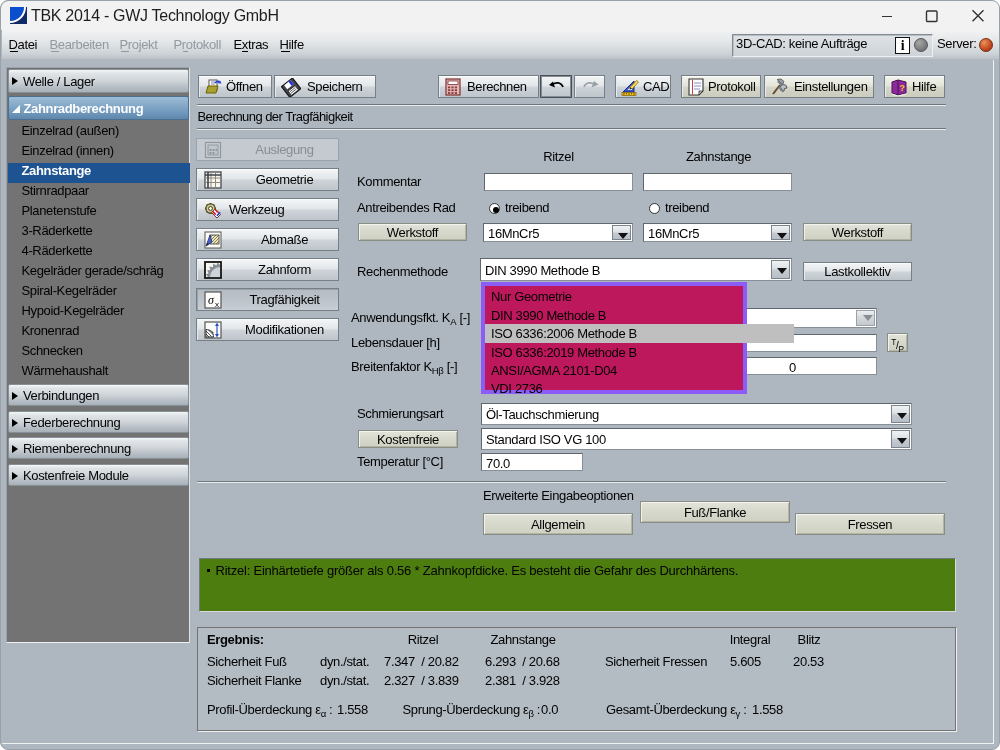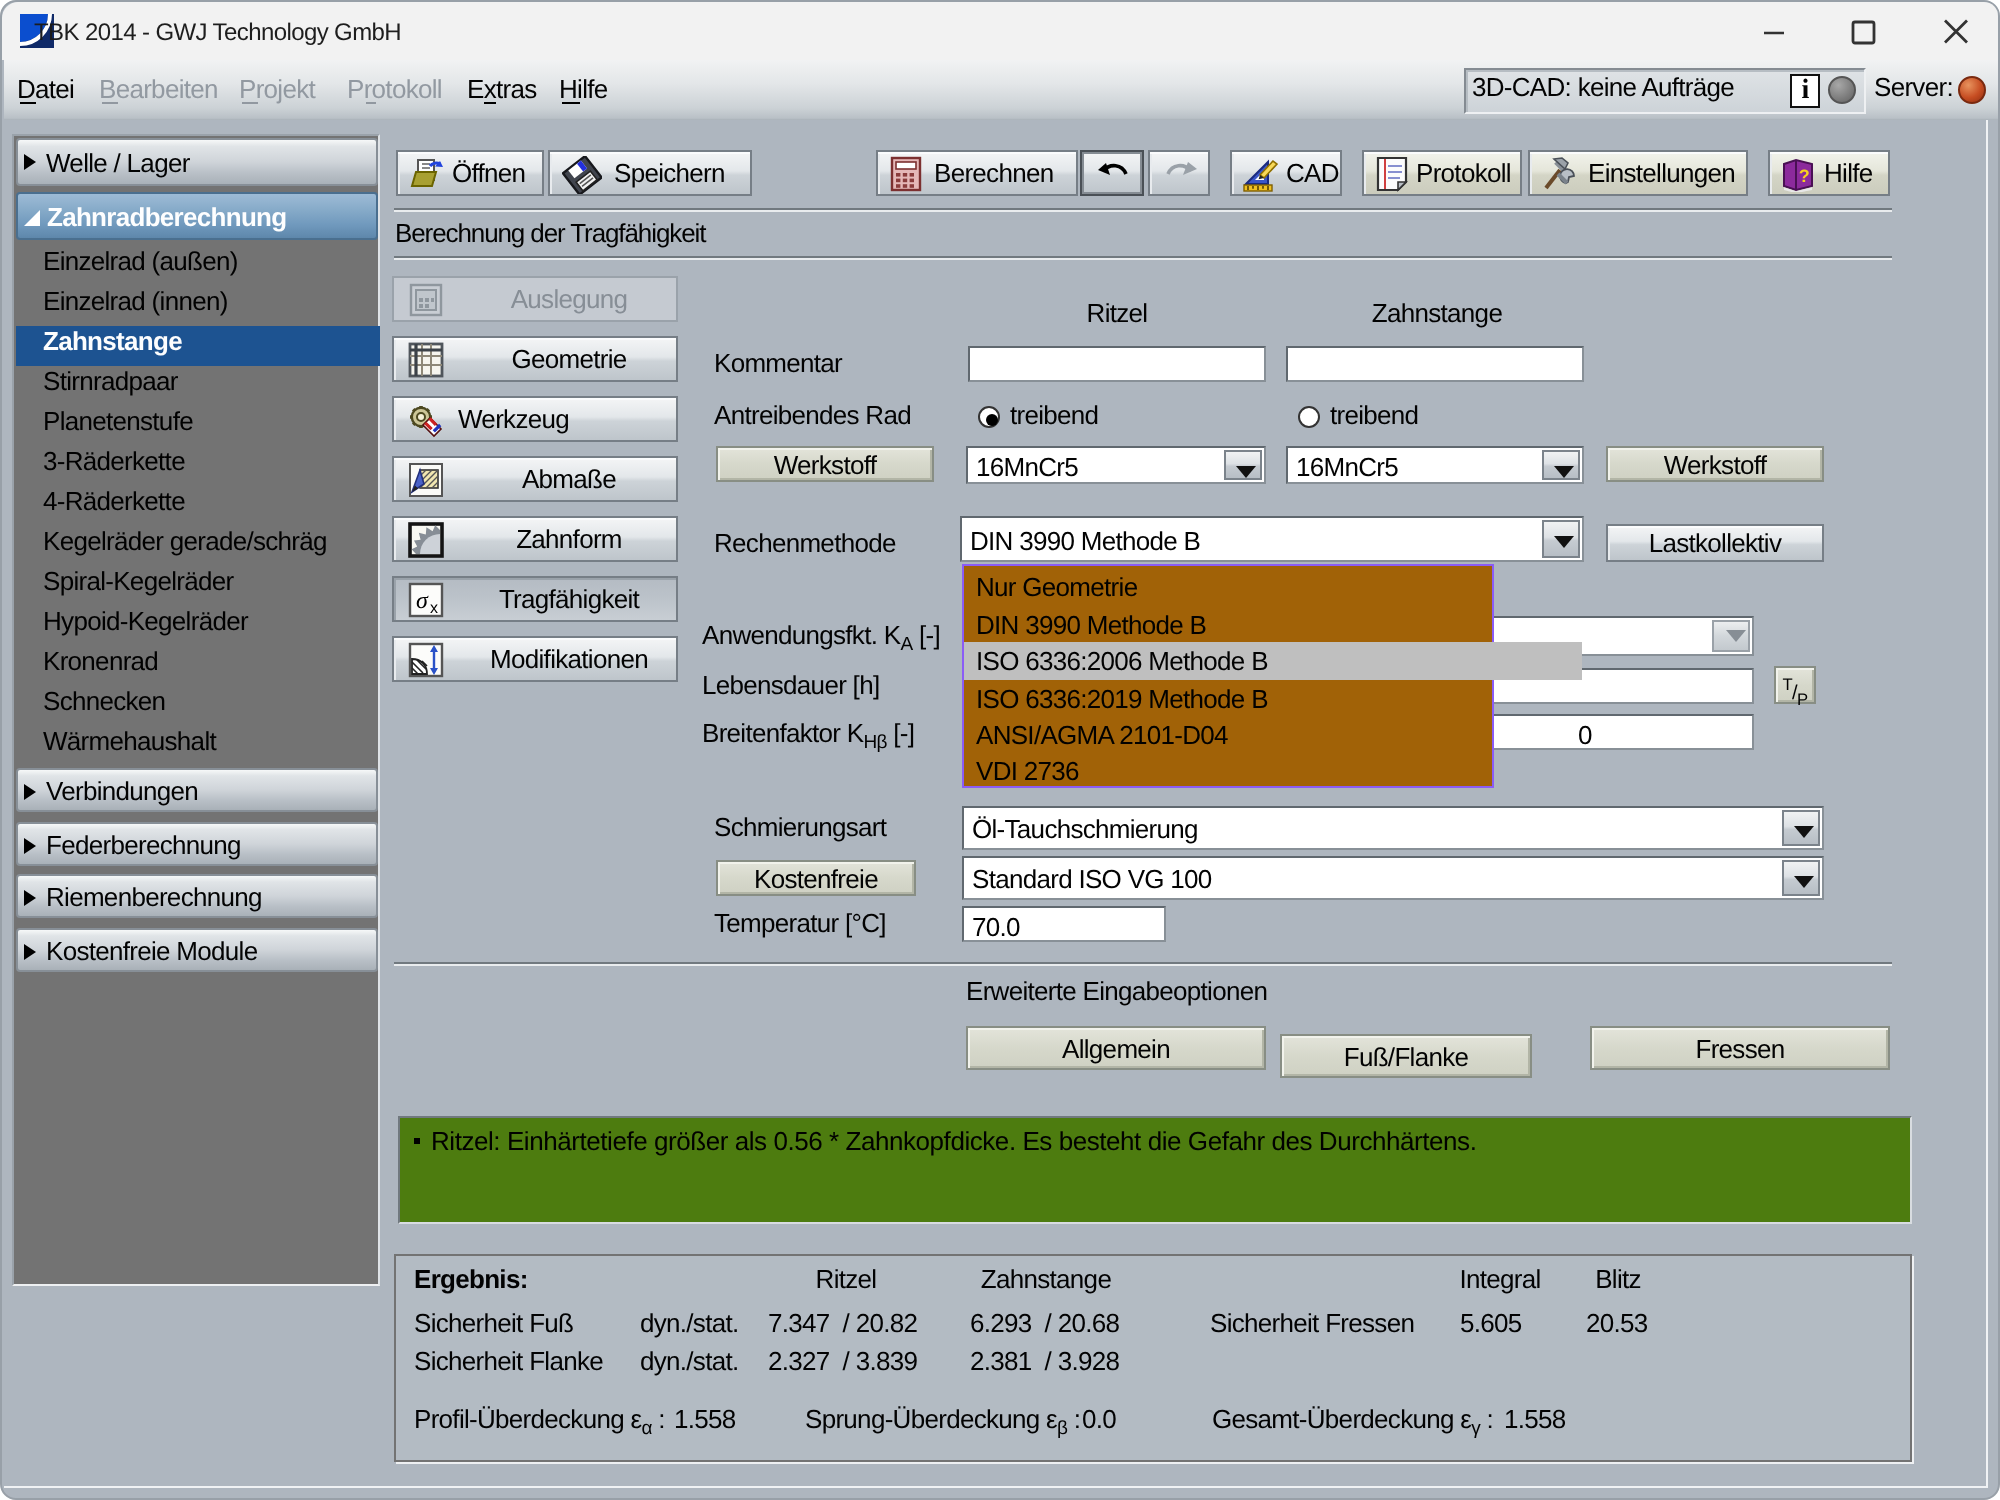--- a/index.html
+++ b/index.html
@@ -35,21 +35,21 @@
 </style>
 </head>
 <body>
 <div class="win">
 <div class="titlebar">
   <svg class="abs" style="left:9px;top:6px" width="17" height="17" viewBox="0 0 17 17">
     <rect x="0" y="0" width="17" height="17" fill="#102a68"></rect>
     <path d="M0,0 L14,0 A14,14 0 0 1 0,14 Z" fill="#0b4ecf"></path>
     <path d="M15,0 A15,15 0 0 1 0,15" fill="none" stroke="#fff" stroke-width="2"></path>
   </svg>
-  <div class="abs lbl" style="left:16px;top:6px;font-size:12px;letter-spacing:-0.3px;color:rgba(27,27,27,0.99)">TBK 2014 - GWJ Technology GmbH</div>
+  <div class="abs lbl" style="left:30px;top:6px;font-size:16px;letter-spacing:-0.3px;color:rgba(27,27,27,0.99)">TBK 2014 - GWJ Technology GmbH</div>
   <svg class="abs" style="left:876px;top:4px" width="20" height="20" viewBox="0 0 20 20">
         <line x1="5" y1="11.5" x2="15" y2="11.5" stroke="#333" stroke-width="1.2"></line>
       </svg>
   <svg class="abs" style="left:921px;top:4px" width="20" height="20" viewBox="0 0 20 20">
         <rect x="4.5" y="6" width="10.5" height="10.5" fill="none" stroke="#333" stroke-width="1.4" rx="1"></rect>
       </svg>
   <svg class="abs" style="left:966px;top:4px" width="22" height="22" viewBox="0 0 22 22">
         <path d="M5,1 L16,12 M16,1 L5,12" stroke="#333" stroke-width="1.4" transform="translate(0.5,4.2)"></path>
       </svg>
 </div>
@@ -334,21 +334,21 @@
 </div>
 <div class="abs" style="left:862px;top:314px;width:0;height:0;border-left:5px solid transparent;border-right:5px solid transparent;border-top:6px solid #878e95;z-index:5"></div>
 <div class="abs lbl" style="left:350px;top:333px">Lebensdauer [h]</div>
 <div class="abs inp" style="left:480px;top:333px;width:396px;height:18px"></div>
 <div class="abs tanbtn" style="left:886px;top:332px;width:21px;height:19px;font-size:10px;line-height:17px"><sup>T</sup>/<sub>P</sub></div>
 <div class="abs lbl" style="left:350px;top:357px">Breitenfaktor K<sub class="s">Hβ</sub> [-]</div>
 <div class="abs inp" style="left:480px;top:356px;width:396px;height:18px">
       <div class="abs lbl" style="left:307px;top:1px">0</div>
     </div>
 
-<div class="abs" style="left:480px;top:281px;width:266px;height:112px;background:#a16207;border:1px solid #8b5cf6;z-index:50">
+<div class="abs" style="left:480px;top:281px;width:266px;height:112px;background:#be185d;border:4px solid #8b5cf6;z-index:50">
   <div class="abs lbl" style="left:6px;top:2px;height:18px">Nur Geometrie</div>
   <div class="abs lbl" style="left:6px;top:20.5px;height:18px">DIN 3990 Methode B</div>
   <div class="abs" style="left:0;top:38px;width:309px;height:19px;background:#bfbfbf"></div>
   <div class="abs lbl" style="left:6px;top:39px;height:18px">ISO 6336:2006 Methode B</div>
   <div class="abs lbl" style="left:6px;top:57.5px;height:18px">ISO 6336:2019 Methode B</div>
   <div class="abs lbl" style="left:6px;top:76px;height:18px">ANSI/AGMA 2101-D04</div>
   <div class="abs lbl" style="left:6px;top:94px;height:18px">VDI 2736</div>
 </div>
 <div class="abs lbl" style="left:356px;top:404px">Schmierungsart</div>
 <div class="abs inp" style="left:480px;top:402px;width:431px;height:22px">
@@ -360,21 +360,21 @@
   <div class="abs lbl" style="left:4px;top:2px">Standard ISO VG 100</div>
   <div class="carrow" style="height:18px"></div>
 </div>
 <div class="abs lbl" style="left:356px;top:452px">Temperatur [°C]</div>
 <div class="abs inp" style="left:480px;top:452px;width:102px;height:18px">
       <div class="abs lbl" style="left:4px;top:1px">70.0</div>
     </div>
 <div class="abs sep" style="left:196px;top:480px;width:749px"></div>
 <div class="abs lbl" style="left:482px;top:485.5px">Erweiterte Eingabeoptionen</div>
 <div class="abs tanbtn" style="left:482px;top:512px;width:150px;height:22px;line-height:21px">Allgemein</div>
-<div class="abs tanbtn" style="left:639px;top:516px;width:126px;height:22px;line-height:21px">Fuß/Flanke</div>
+<div class="abs tanbtn" style="left:639px;top:500px;width:150px;height:22px;line-height:21px">Fuß/Flanke</div>
 <div class="abs tanbtn" style="left:794px;top:512px;width:150px;height:22px;line-height:21px">Fressen</div>
 
 <div class="abs" style="left:198px;top:557px;width:757px;height:54px;background:#4d7c0f;border:1px solid #71797f;border-bottom-color:#d8dce0;border-right-color:#d8dce0">
   <div class="abs" style="left:7px;top:10px;width:3px;height:3px;background:#000"></div>
   <div class="abs lbl" style="left:15.5px;top:3px;letter-spacing:-0.22px">Ritzel: Einhärtetiefe größer als 0.56 * Zahnkopfdicke. Es besteht die Gefahr des Durchhärtens.</div>
 </div>
 
 <div class="abs" style="left:196px;top:626px;width:759px;height:104px;background:#b3bbc3;border:1px solid #737373;box-shadow:1px 1px 0 #eef0f2">
   <div class="abs lbl" style="left:9px;top:3px;font-weight:bold">Ergebnis:</div>
   <div class="abs lbl" style="left:190px;top:3px;width:70px;text-align:center">Ritzel</div>

